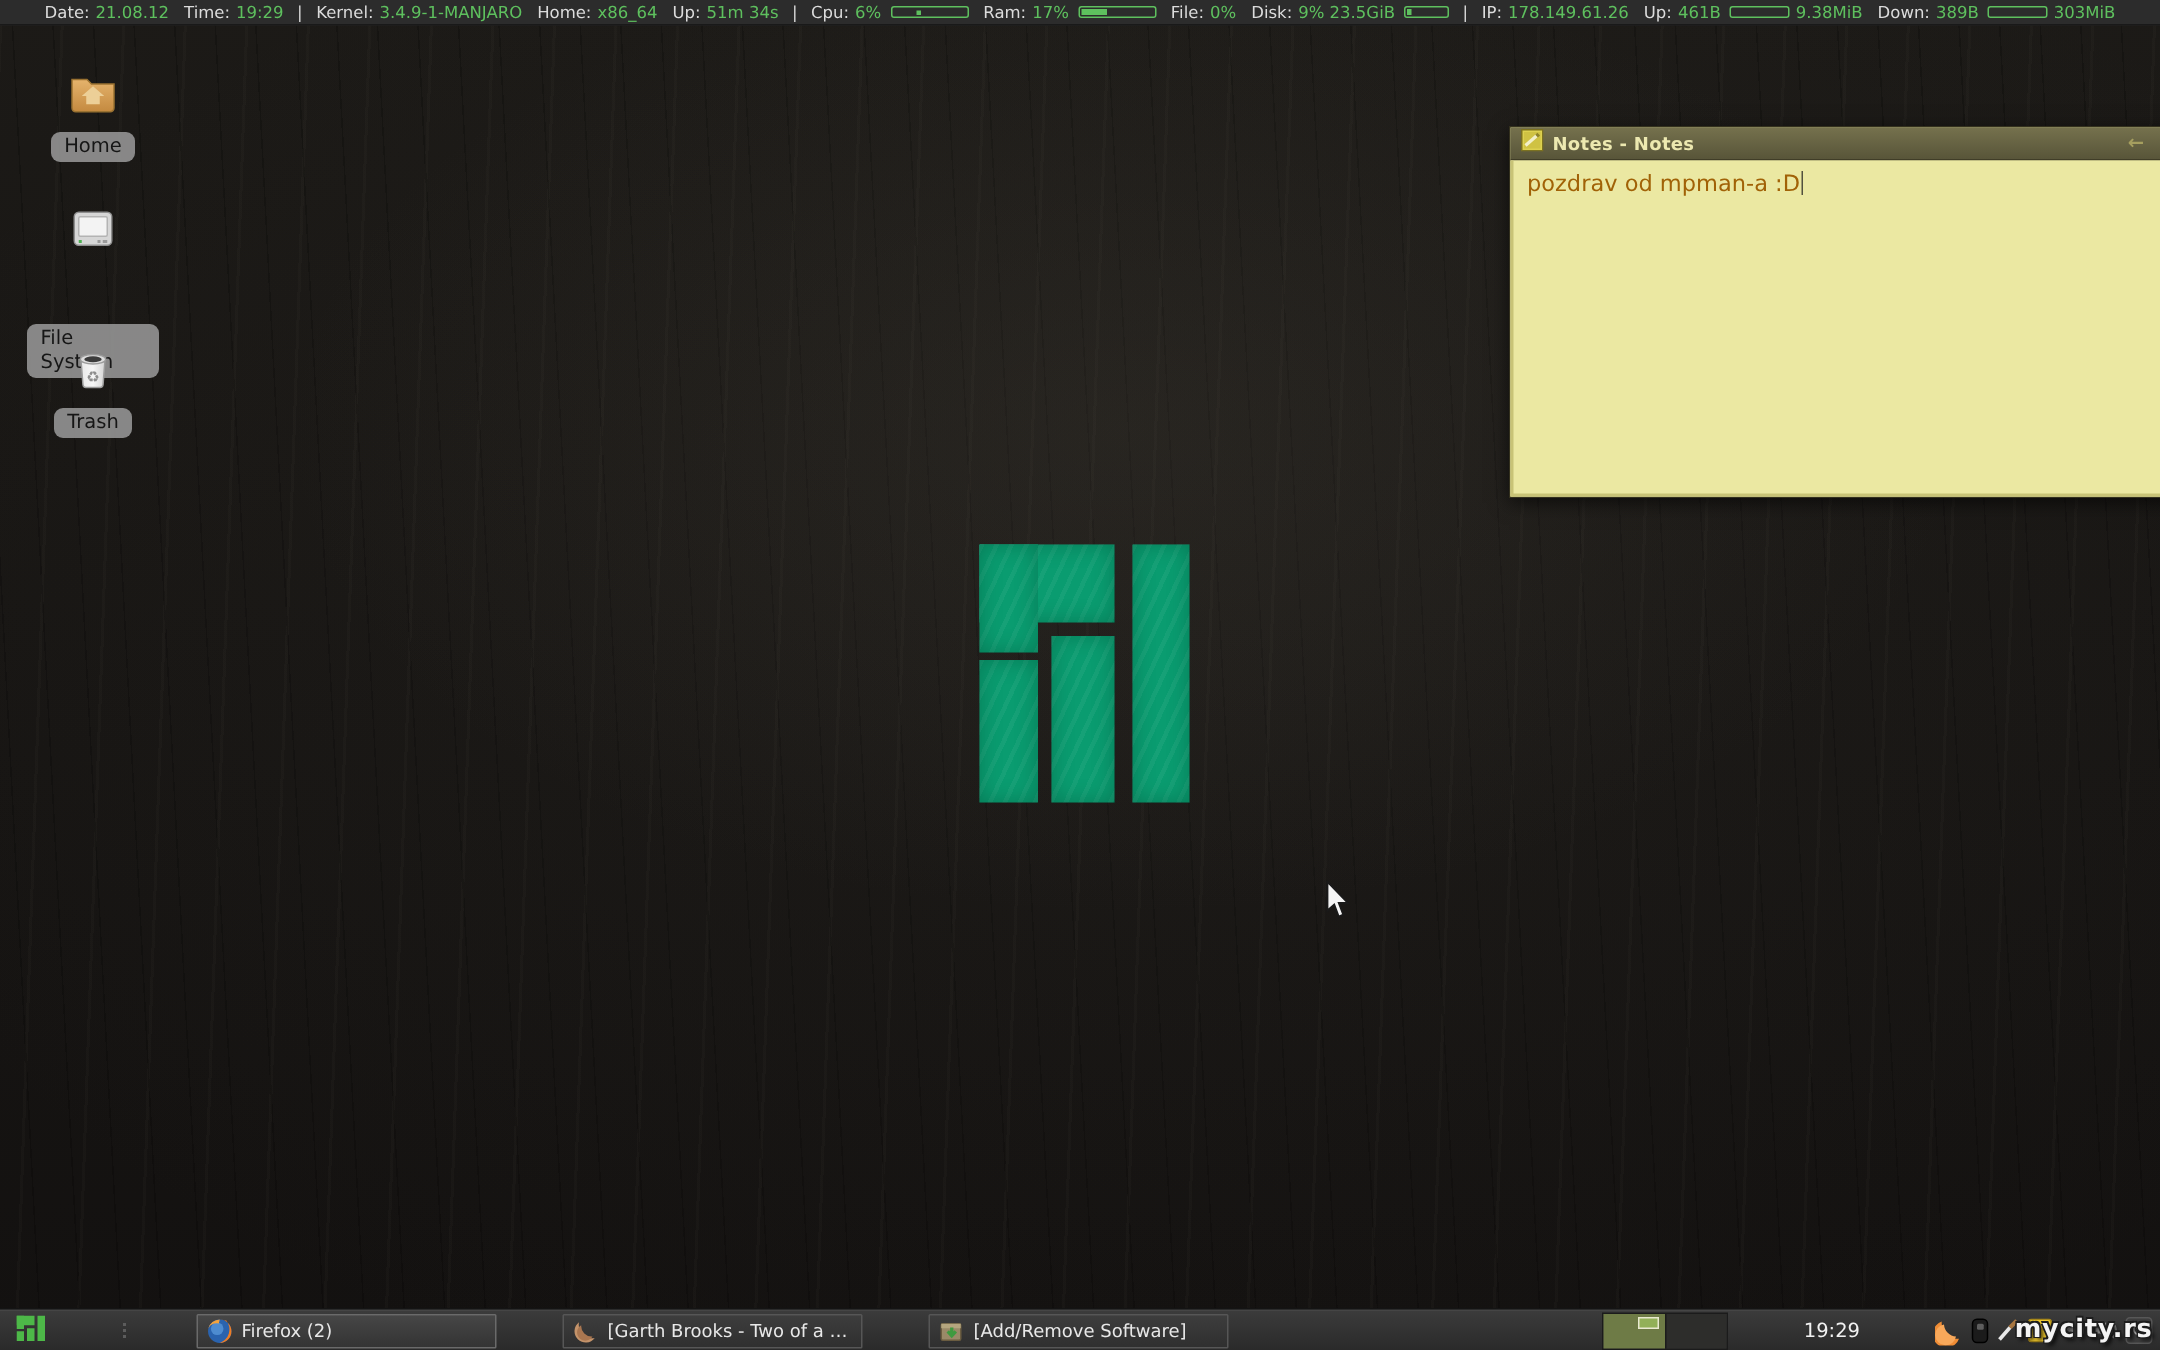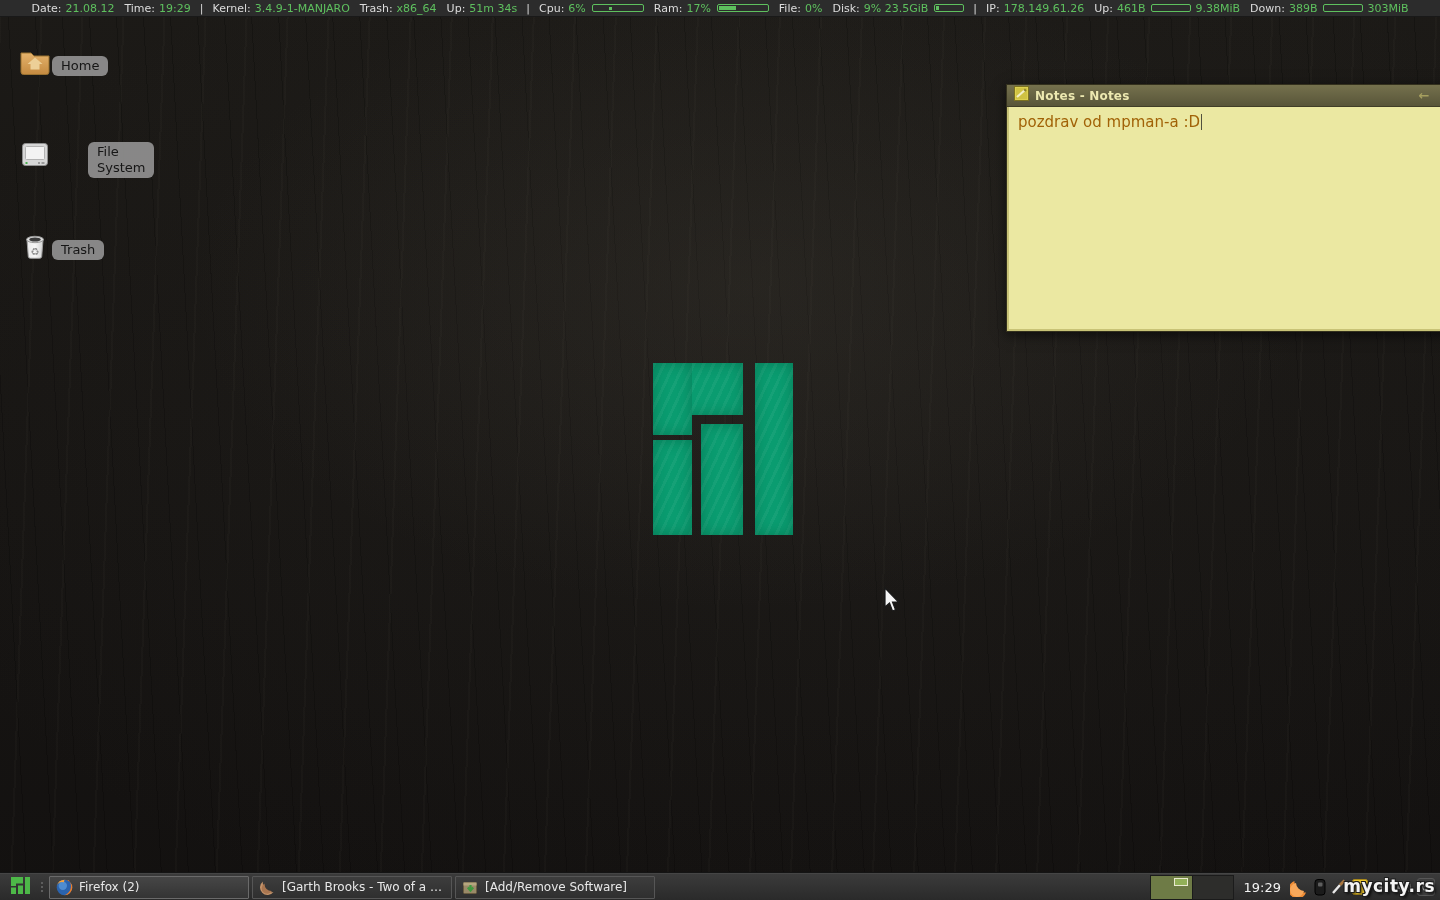--- a/index.html
+++ b/index.html
@@ -25,21 +25,21 @@
   .seg { display:flex; align-items:center; gap:4px; margin:0 5px; }
   .val { color:#5ec05e; }
   .tsep { color:#d8d8d8; margin:0 4px; }
   .cbar { position:relative; width:52px; height:8px; border:1px solid #5ec05e; border-radius:2px; margin-left:2px; }
   .cbar.small { width:30px; }
   .cbar.net  { width:40px; }
   .cbar .fill { position:absolute; left:1px; top:1px; bottom:1px; background:#5ec05e; }
   .cbar .dot  { position:absolute; left:32%; bottom:1px; width:3px; height:3px; background:#5ec05e; }
 
   
-  .dicon { position:absolute; left:18px; width:88px; display:flex; flex-direction:row; align-items:center; cursor:default; }
+  .dicon { position:absolute; left:18px; width:88px; display:flex; flex-direction:column; align-items:center; cursor:default; }
   .dicon .lab {
     margin-top:6px; background:rgba(155,155,155,0.85); color:#161616;
     font-size:13px; padding:2px 9px; border-radius:6px; line-height:16px;
   }
 
   
   .mlogo { position:absolute; left:653px; top:363px; width:140px; height:172px; }
   .mlogo .p {
     position:absolute; background:#0a9c70;
     background-image:repeating-linear-gradient(115deg, rgba(255,255,255,0.05) 0 3px, transparent 3px 9px);
@@ -69,21 +69,21 @@
     background:#ebe8a2; border:2px solid #c8c377; border-top:none;
     padding:6px 9px; font-size:15px; color:#a16207;
   }
   .caret { display:inline-block; width:1px; height:16px; background:#52513e; vertical-align:-3px; margin-left:1px; }
 
   
   .taskbar {
     position:absolute; left:0; right:0; bottom:0; height:27px;
     background:linear-gradient(#3b3b3b, #2a2a2a);
     border-top:1px solid #454545; box-shadow:0 -1px 0 #141414;
-    display:flex; align-items:center; padding:0 3px;
+    display:flex; align-items:center; padding:0 3px;gap:41px;
   }
   .menubtn { width:34px; height:23px; display:flex; align-items:center; justify-content:center; }
   .handle { width:9px; height:23px; display:flex; flex-direction:column; justify-content:center; gap:2px; align-items:center; }
   .handle i { width:2px; height:2px; background:#5c5c5c; }
   .task {
     width:200px; height:23px; margin-left:3px; padding:0 6px;
     display:flex; align-items:center; gap:6px;
     background:linear-gradient(#3d3d3d, #2f2f2f);
     border:1px solid #565656; border-radius:1px;
     color:#e8e8e8; font-size:12px; white-space:nowrap; overflow:hidden; cursor:default;
@@ -123,21 +123,21 @@
     <span class="seg">
       <span>Time:</span>
       <span class="val">19:29</span>
     </span>
     <span class="tsep">|</span>
     <span class="seg">
       <span>Kernel:</span>
       <span class="val">3.4.9-1-MANJARO</span>
     </span>
     <span class="seg">
-      <span>Trash:</span>
+      <span>Home:</span>
       <span class="val">x86_64</span>
     </span>
     <span class="seg">
       <span>Up:</span>
       <span class="val">51m 34s</span>
     </span>
     <span class="tsep">|</span>
     <span class="seg">
       <span>Cpu:</span>
       <span class="val">6%</span>

